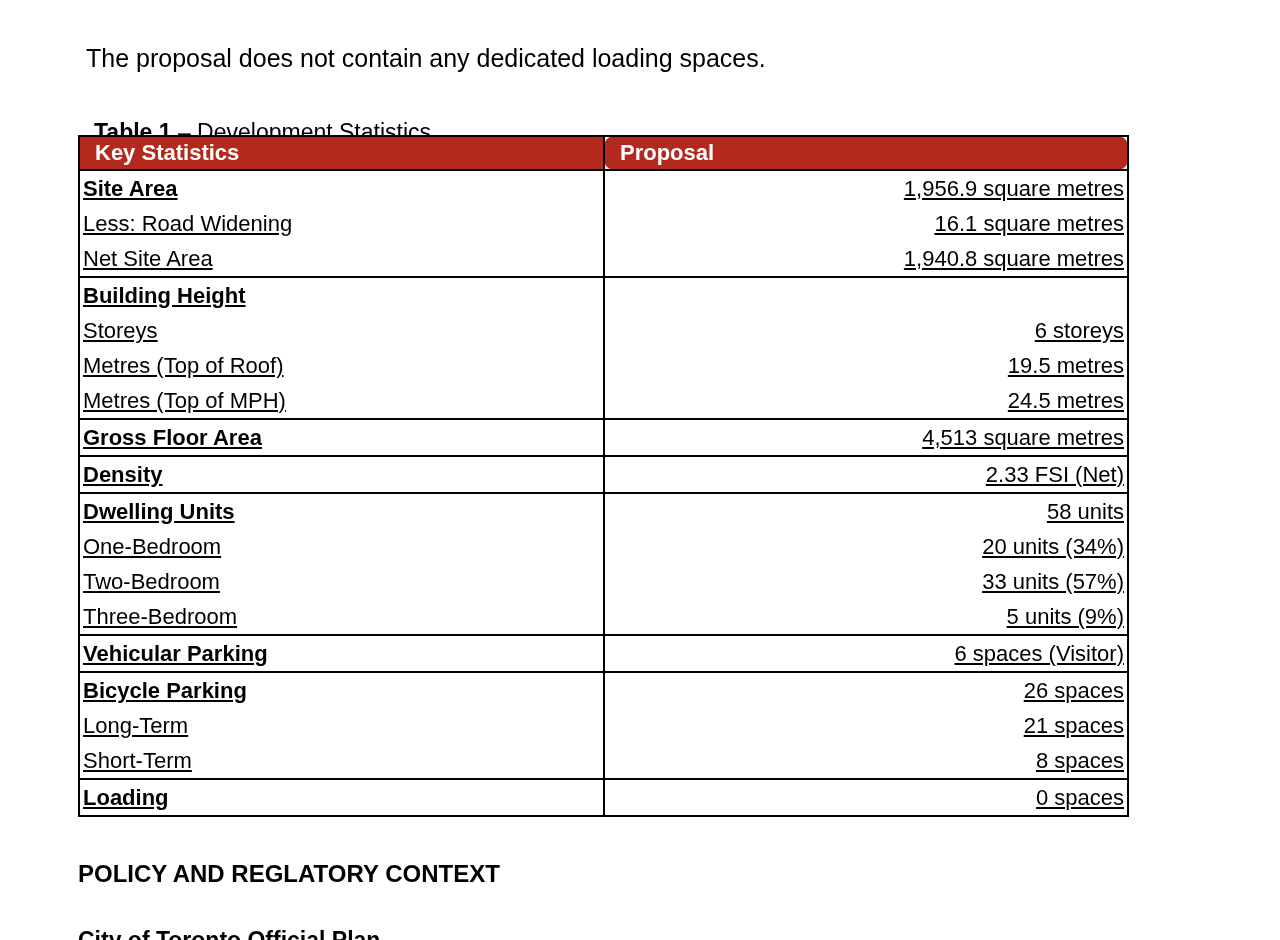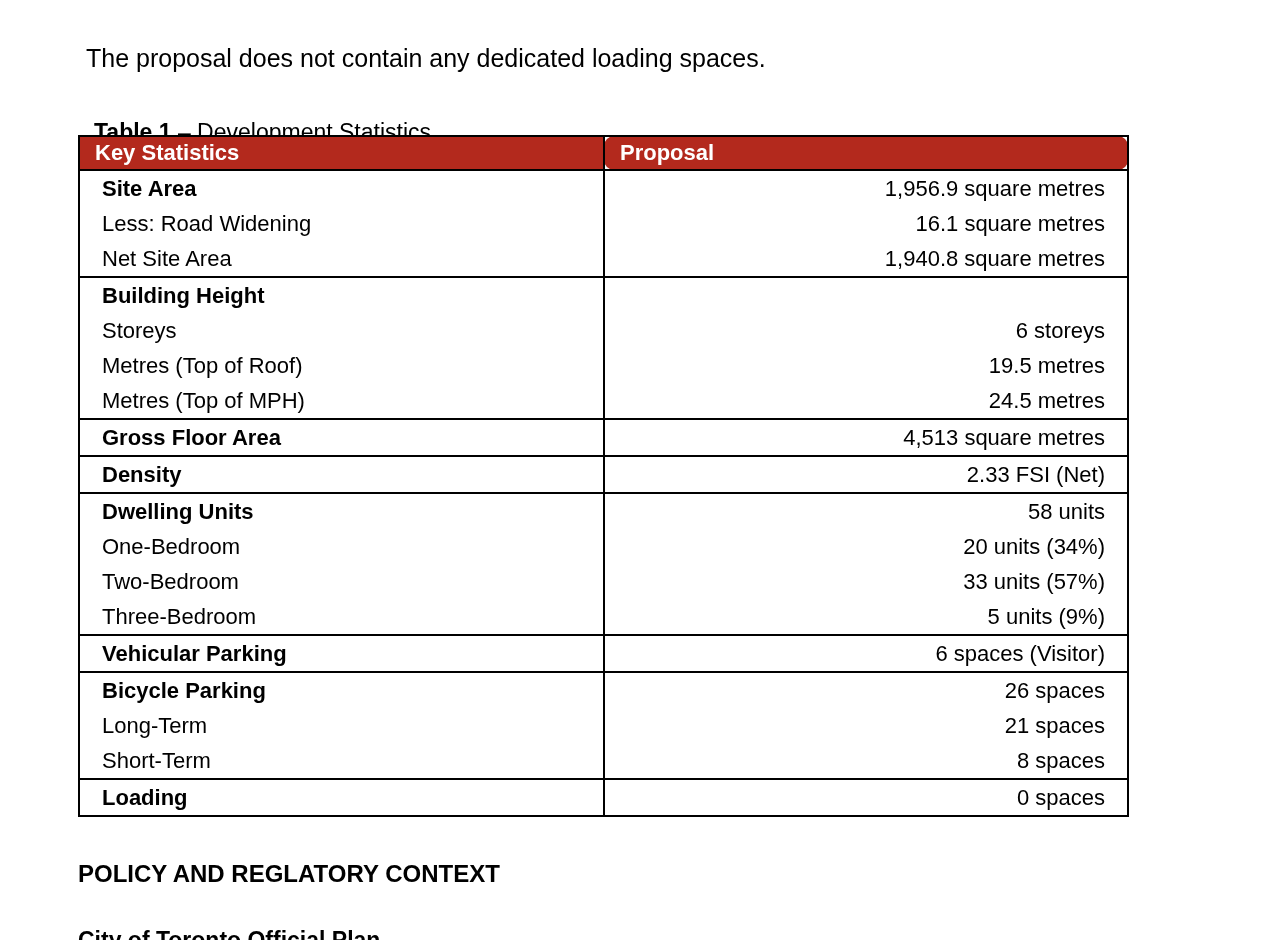--- a/index.html
+++ b/index.html
@@ -30,22 +30,23 @@
     font-size:22px;
   }
   table.stats th{
     background:var(--accent);color:var(--header-text);
     text-align:left;font-weight:bold;
     padding:2px 15px;height:28px;
     border-bottom:2px solid var(--border);
   }
   table.stats th.col2{border-left:2px solid var(--border);border-radius:10px;}
   table.stats td{
-    padding:0 22px;height:35px;vertical-align:middle;
+    padding:0 3px;height:35px;vertical-align:middle;
     background:#ffffff;
+    text-decoration:underline;
   }
   table.stats td.value{border-left:2px solid var(--border);text-align:right;}
   table.stats tr.group-start td{border-top:2px solid var(--border);}
   table.stats td.bold{font-weight:bold;}
   .heading{
     position:absolute;left:78px;top:859px;margin:0;
     font-size:24px;line-height:30px;font-weight:bold;white-space:nowrap;text-align:right;
   }
   .footer-cut{
     position:absolute;left:78px;top:926px;margin:0;

